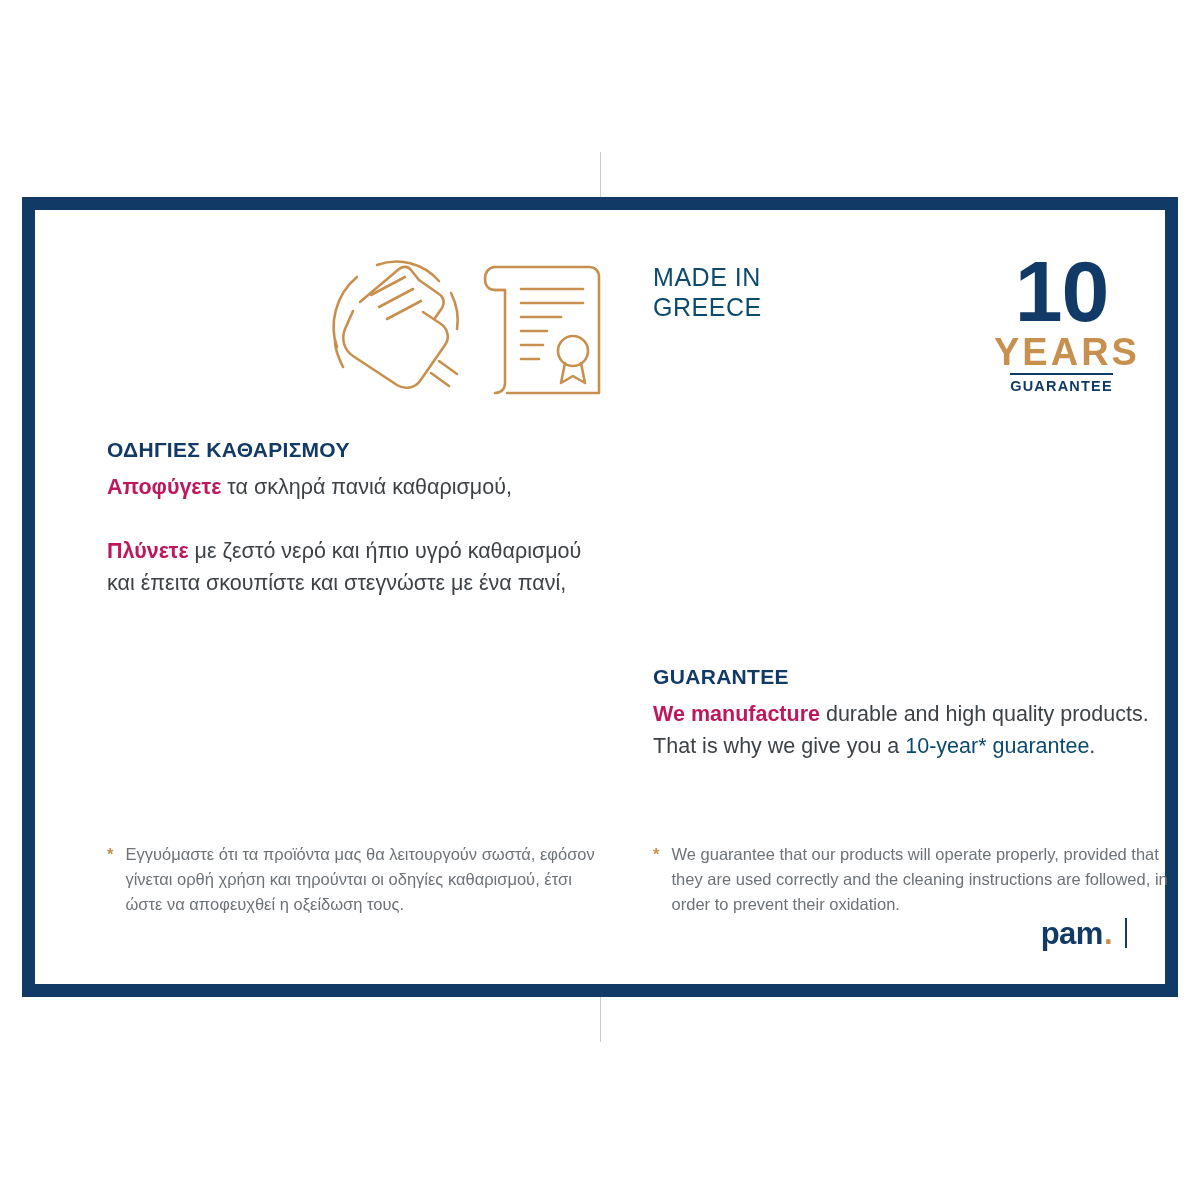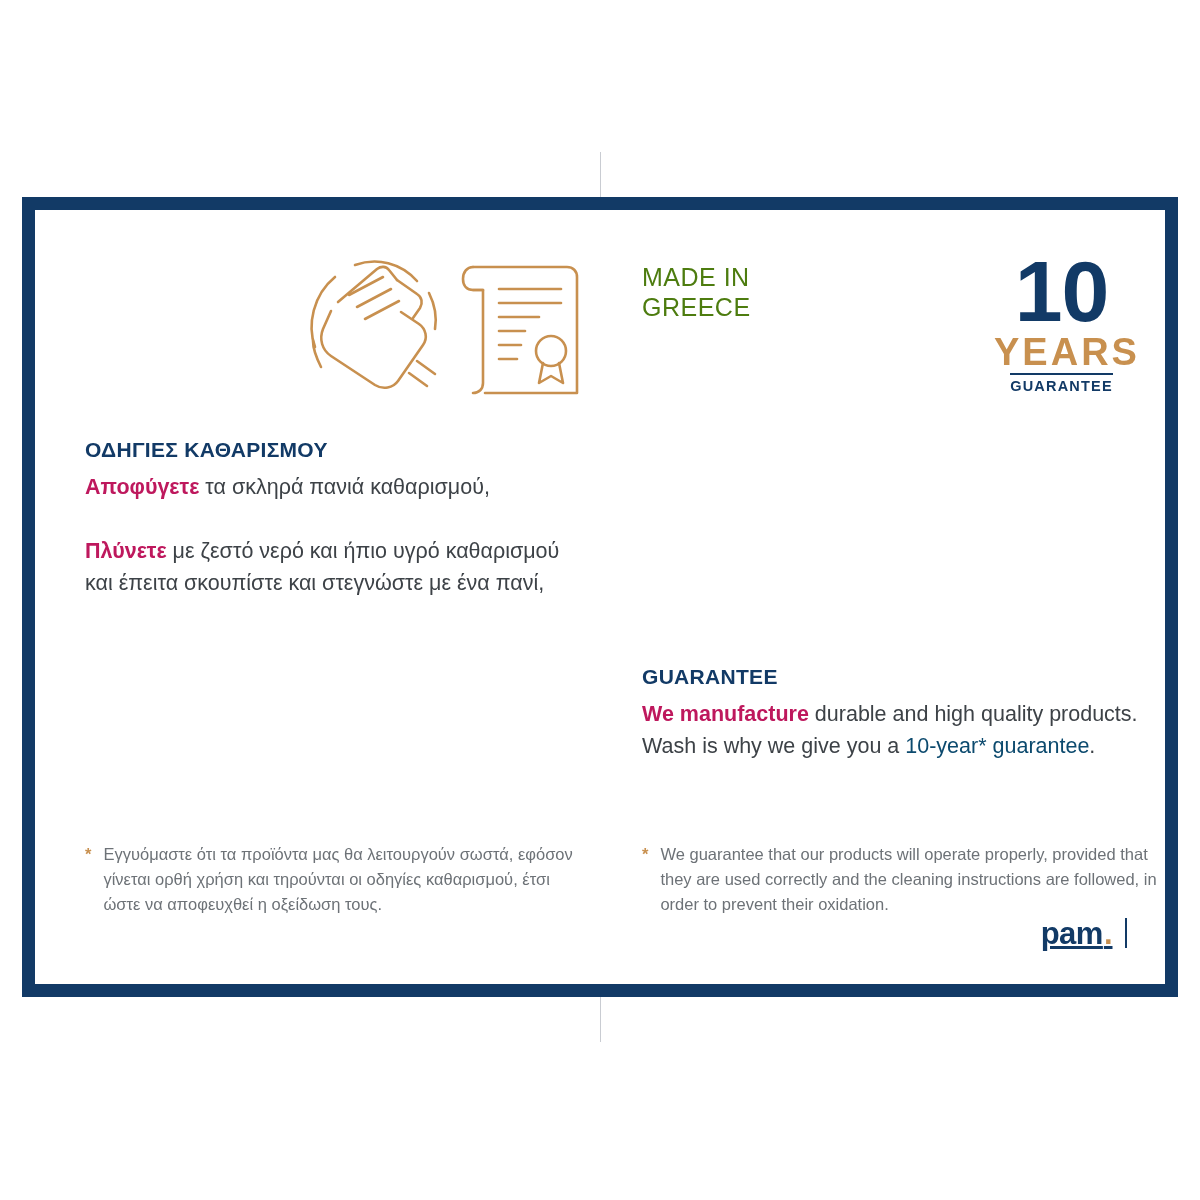--- a/index.html
+++ b/index.html
@@ -43,20 +43,21 @@
     display: flex;
   }
 
   .col {
     position: relative;
     box-sizing: border-box;
   }
   .col-left {
     width: 565px;
     padding: 0 40px 0 50px;
+    margin-left: 22px;
   }
   .col-right {
     width: 565px;
     padding: 0 38px 0 42px;
   }
 
   
   .icons-row {
     position: absolute;
     left: 270px;
@@ -66,21 +67,21 @@
   }
 
   
   .made-in {
     position: absolute;
     left: 42px;
     top: 52px;
     font-size: 25px;
     line-height: 30px;
     letter-spacing: 0.5px;
-    color: #4d7c0f;
+    color: #0c4a6e;
     font-weight: 400;
   }
 
   
   .badge {
     position: absolute;
     right: 36px;
     top: 42px;
     width: 135px;
     text-align: center;
@@ -164,21 +165,20 @@
   .fn-right { left: 42px; top: 632px; width: 515px; }
 
   
   .pam-logo {
     position: absolute;
     right: 38px;
     bottom: 32px;
     display: flex;
     align-items: flex-start;
     color: #123a66;
-    text-decoration: underline;
   }
   .pam-word {
     font-size: 31px;
     font-weight: 700;
     letter-spacing: -0.5px;
   }
   .pam-dot {
     font-size: 31px;
     font-weight: 700;
     color: #c8904f;
@@ -265,21 +265,21 @@
         <div class="badge-guarantee">GUARANTEE</div>
       </div>
 
       <div class="section sect-clean-right">
       </div>
 
       <div class="section sect-guar-right">
         <div class="heading">GUARANTEE</div>
         <div class="body-text">
           <b>We manufacture</b><span> durable and high quality products.</span><br>
-          <span>Wash is why we give you a </span><span class="accent">10-year* guarantee</span><span>.</span>
+          <span>That is why we give you a </span><span class="accent">10-year* guarantee</span><span>.</span>
         </div>
       </div>
 
       <div class="footnote fn-right">
         <span class="star">*</span>
         <span>We guarantee that our products will operate properly, provided that they are used correctly and the cleaning instructions are followed, in order to prevent their oxidation.</span>
       </div>
 
       <div class="pam-logo">
         <span class="pam-word">pam</span>

